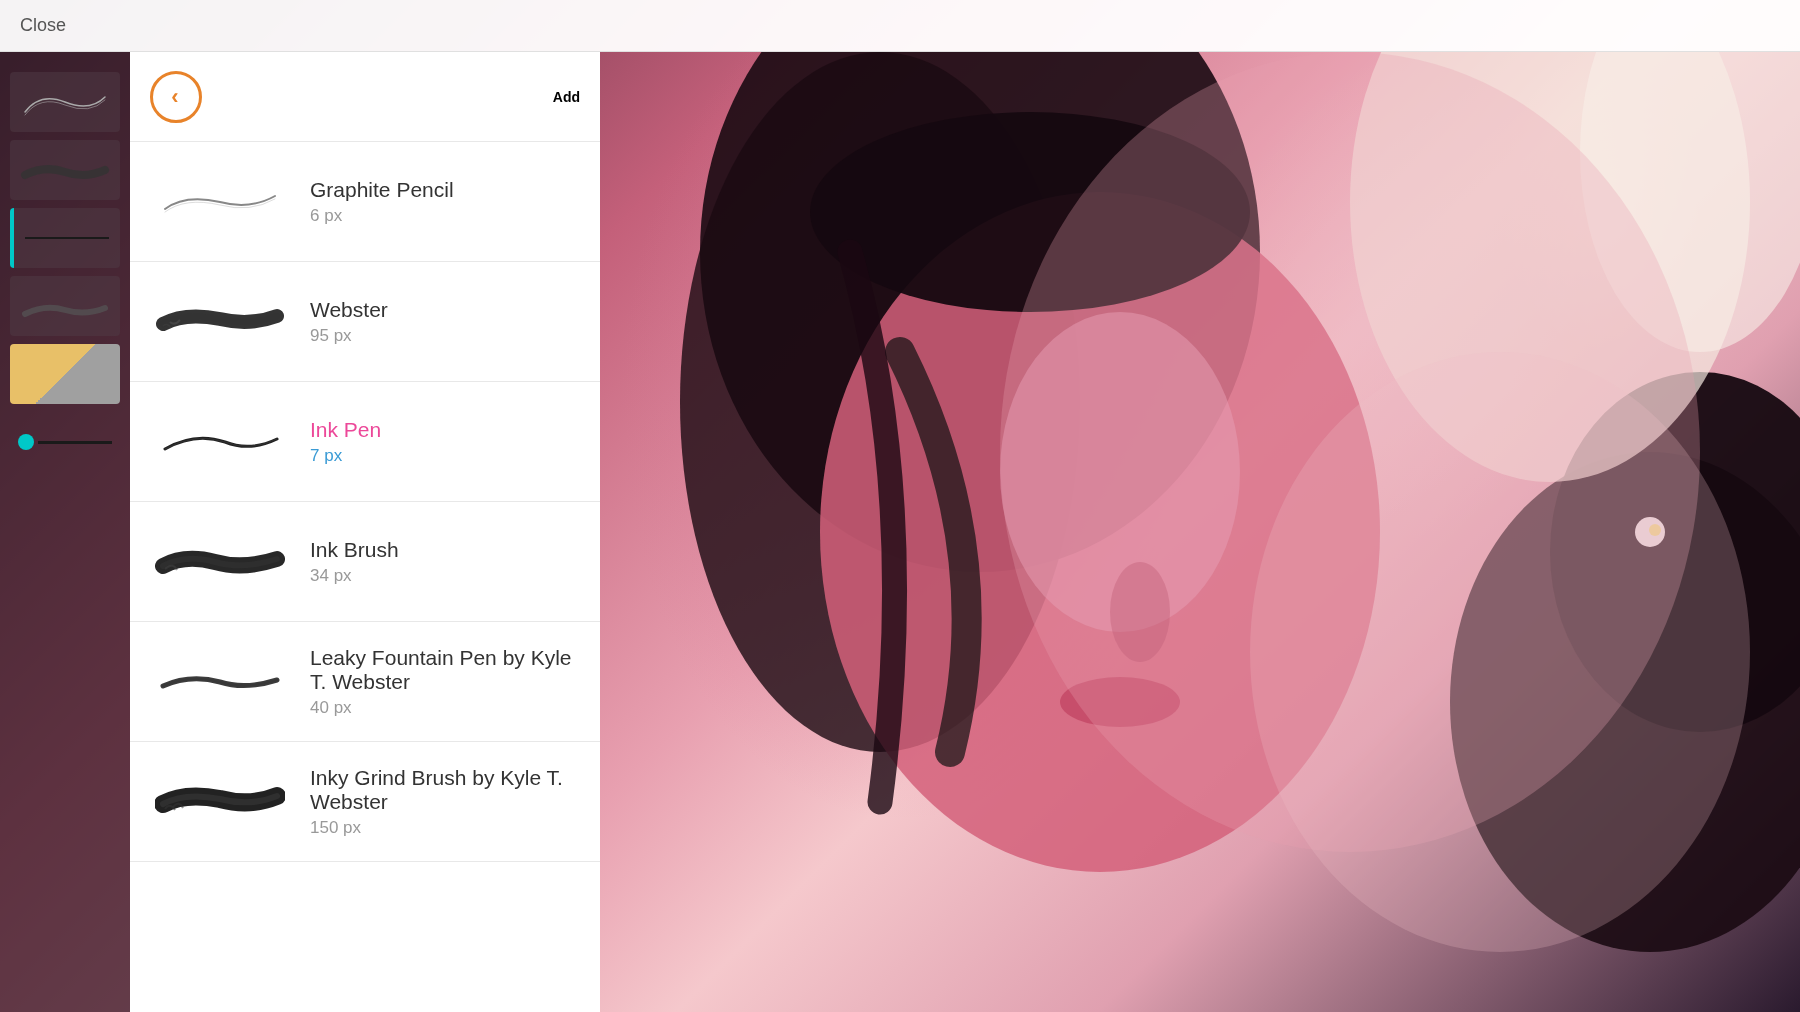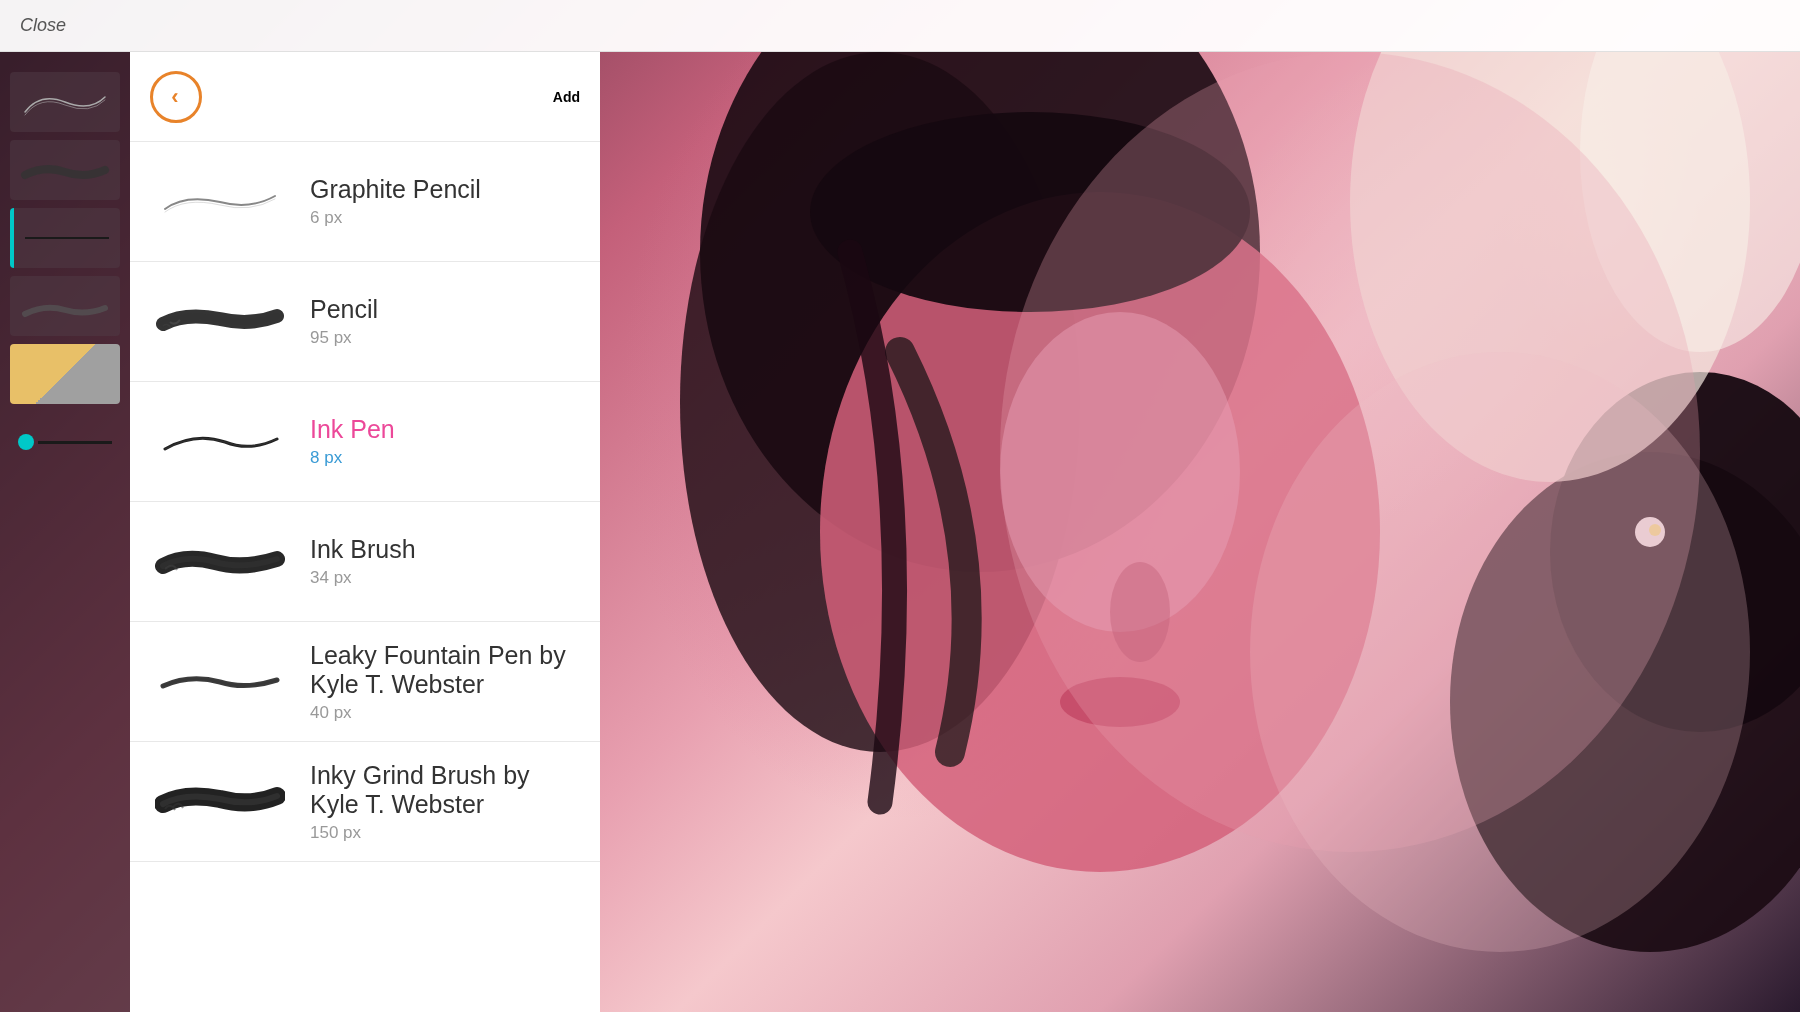--- a/index.html
+++ b/index.html
@@ -48,21 +48,20 @@
       align-items: center;
       padding: 0 20px;
     }
 
     .close-btn {
       font-size: 18px;
       color: #555;
       cursor: pointer;
       font-weight: 400;
       text-decoration: none;
-      font-style: italic;
     }
 
     
     .left-sidebar {
       position: absolute;
       top: 52px;
       left: 0;
       width: 130px;
       height: 960px;
       background: rgba(50, 30, 40, 0.7);
@@ -160,21 +159,21 @@
       flex-shrink: 0;
       position: relative;
     }
 
     .brush-info {
       flex: 1;
       padding-left: 20px;
     }
 
     .brush-name {
-      font-size: 25px;
+      font-size: 21px;
       font-weight: 400;
       color: #333;
     }
 
     .brush-name.active {
       color: #ec4899;
     }
 
     .brush-size {
       font-size: 17px;
@@ -348,36 +347,36 @@
       <div class="brush-preview">
         <svg width="130" height="55" viewBox="0 0 130 55">
           <path d="M8 30 Q30 18 65 25 Q95 32 122 22" stroke="#111" stroke-width="14" fill="none" stroke-linecap="round" opacity="0.85"></path>
           <path d="M8 30 Q30 18 65 25 Q95 32 122 22" stroke="#333" stroke-width="6" fill="none" stroke-linecap="round" opacity="0.6"></path>
 
           <path d="M15 28 Q20 32 25 26" stroke="#555" stroke-width="2" fill="none" opacity="0.5"></path>
           <path d="M8 32 Q12 28 16 34" stroke="#444" stroke-width="1.5" fill="none" opacity="0.4"></path>
         </svg>
       </div>
       <div class="brush-info">
-        <div class="brush-name">Pencil</div>
+        <div class="brush-name">Webster</div>
         <div class="brush-size">95 px</div>
       </div>
     </div>
 
 
     <div class="brush-item">
       <div class="brush-preview">
         <svg width="130" height="55" viewBox="0 0 130 55">
           <path d="M10 35 Q40 18 70 28 Q95 38 122 25" stroke="#222" stroke-width="3" fill="none" stroke-linecap="round"></path>
           <path d="M10 35 Q40 18 70 28 Q95 38 122 25" stroke="#555" stroke-width="1" fill="none" stroke-linecap="round" opacity="0.3"></path>
         </svg>
       </div>
       <div class="brush-info">
         <div class="brush-name active">Ink Pen</div>
-        <div class="brush-size active">8 px</div>
+        <div class="brush-size active">7 px</div>
       </div>
     </div>
 
     <div class="brush-item">
       <div class="brush-preview">
         <svg width="130" height="55" viewBox="0 0 130 55">
           <path d="M8 32 Q30 20 60 28 Q88 36 122 25" stroke="#111" stroke-width="16" fill="none" stroke-linecap="round" opacity="0.9"></path>
           <path d="M8 32 Q30 20 60 28 Q88 36 122 25" stroke="#333" stroke-width="6" fill="none" stroke-linecap="round" opacity="0.5"></path>
           <path d="M10 35 Q18 28 22 36" stroke="#444" stroke-width="2" fill="none" opacity="0.5"></path>
         </svg>

